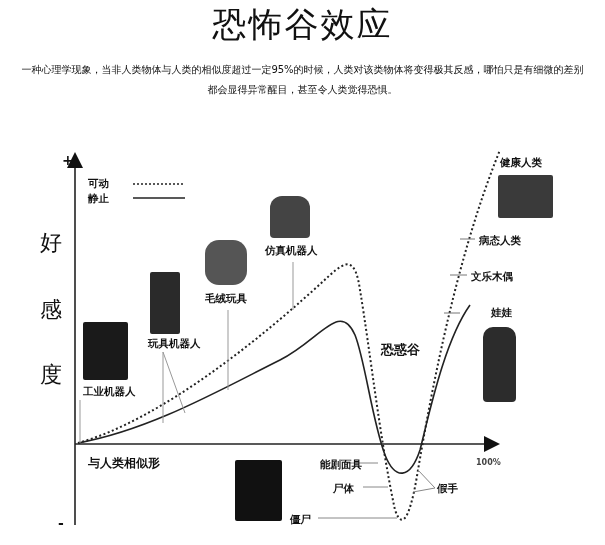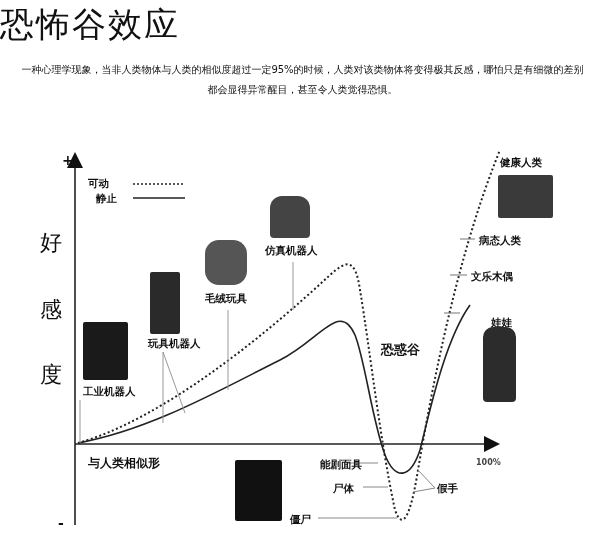--- a/index.html
+++ b/index.html
@@ -1,17 +1,17 @@
 <!DOCTYPE html>
 <html><head>
 <meta charset="utf-8">
 <style>
   html, body { margin: 0; padding: 0; background: #ffffff; }
   body { width: 605px; height: 545px; position: relative; overflow: hidden; font-family: "DejaVu Sans", sans-serif; color: #111; }
-  .title { position: absolute; left: 0; width: 605px; top: 2px; font-size: 34px; letter-spacing: 2px; color: #111; }
+  .title { position: absolute; left: 0; width: 605px; top: 2px; text-align: center; font-size: 34px; letter-spacing: 2px; color: #111; }
   .desc { position: absolute; left: 20px; width: 565px; top: 60px; text-align: center; font-size: 10px; line-height: 20px; color: #111; }
   svg.chart { position: absolute; left: 0; top: 0; }
   .lbl { position: absolute; font-weight: bold; font-size: 10.5px; color: #111; white-space: nowrap; }
   .ylbl { position: absolute; font-size: 22px; color: #111; }
   .pic { position: absolute; background: #1a1a1a; border-radius: 2px; }
   .valley { font-size: 13px; }
 </style>
 </head>
 <body>
 
@@ -53,40 +53,40 @@
 
 <span class="lbl" style="left:62px;top:152px;font-size:14px;">+</span>
 <span class="lbl" style="left:58px;top:515px;font-size:14px;">-</span>
 <span class="ylbl" style="left:40px;top:228px;">好</span>
 <span class="ylbl" style="left:40px;top:295px;">感</span>
 <span class="ylbl" style="left:40px;top:360px;">度</span>
 <span class="lbl" style="left:88px;top:455px;font-size:12px;">与人类相似形</span>
 <span class="lbl" style="left:476px;top:458px;font-size:8px;color:#444;">100%</span>
 
 <span class="lbl" style="left:88px;top:177px;">可动</span>
-<span class="lbl" style="left:96px;top:192px;">静止</span>
+<span class="lbl" style="left:88px;top:192px;">静止</span>
 
 <div class="pic" style="left:83px;top:322px;width:45px;height:58px;"></div>
 <span class="lbl" style="left:83px;top:385px;">工业机器人</span>
 
 <div class="pic" style="left:150px;top:272px;width:30px;height:62px;background:#2a2a2a;"></div>
 <span class="lbl" style="left:148px;top:337px;">玩具机器人</span>
 
 <div class="pic" style="left:205px;top:240px;width:42px;height:45px;background:#555;border-radius:14px;"></div>
 <span class="lbl" style="left:205px;top:292px;text-align:right;">毛绒玩具</span>
 
 <div class="pic" style="left:270px;top:196px;width:40px;height:42px;background:#444;border-radius:12px 12px 4px 4px;"></div>
 <span class="lbl" style="left:265px;top:244px;">仿真机器人</span>
 
 <span class="lbl valley" style="left:381px;top:302px;margin-top:39px;">恐惑谷</span>
 
 <span class="lbl" style="left:500px;top:156px;">健康人类</span>
 <div class="pic" style="left:498px;top:175px;width:55px;height:43px;background:#3a3a3a;"></div>
 <span class="lbl" style="left:479px;top:234px;">病态人类</span>
 <span class="lbl" style="left:471px;top:270px;">文乐木偶</span>
-<span class="lbl" style="left:491px;top:316px;">娃娃</span>
+<span class="lbl" style="left:491px;top:306px;">娃娃</span>
 <div class="pic" style="left:483px;top:327px;width:33px;height:75px;background:#2c2c2c;border-radius:10px 10px 4px 4px;"></div>
 
 <div class="pic" style="left:235px;top:460px;width:47px;height:61px;background:#111;"></div>
 <span class="lbl" style="left:298px;top:458px;padding-left:22px;">能剧面具</span>
 <span class="lbl" style="left:333px;top:482px;text-align:right;">尸体</span>
 <span class="lbl" style="left:290px;top:513px;">僵尸</span>
 <span class="lbl" style="left:437px;top:482px;">假手</span>
 
 </body></html>

